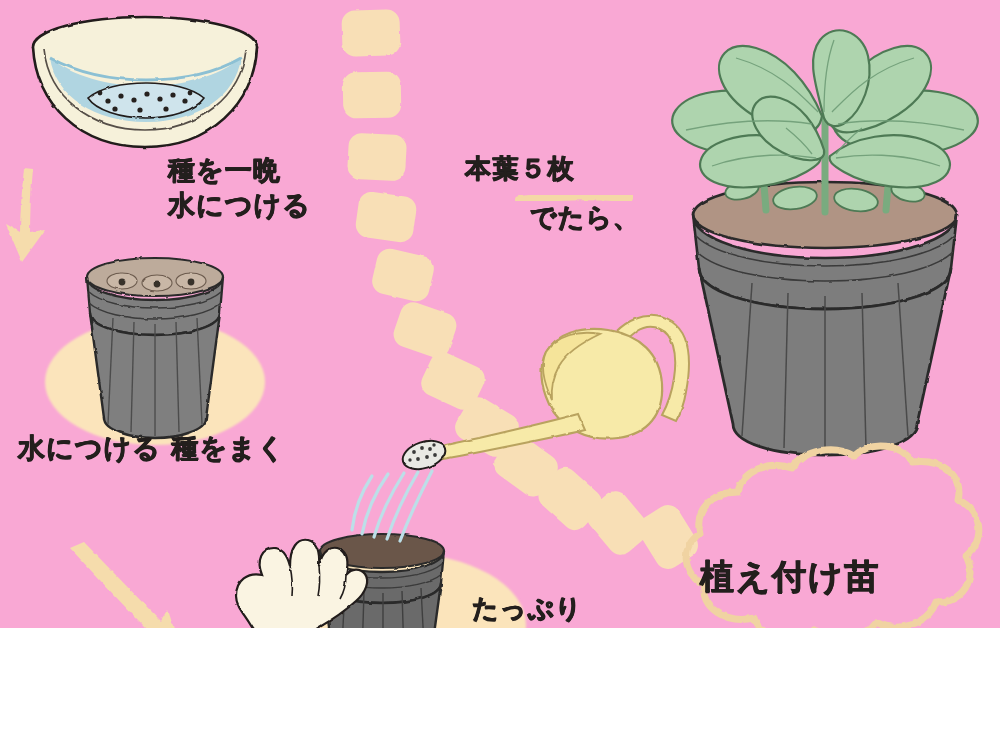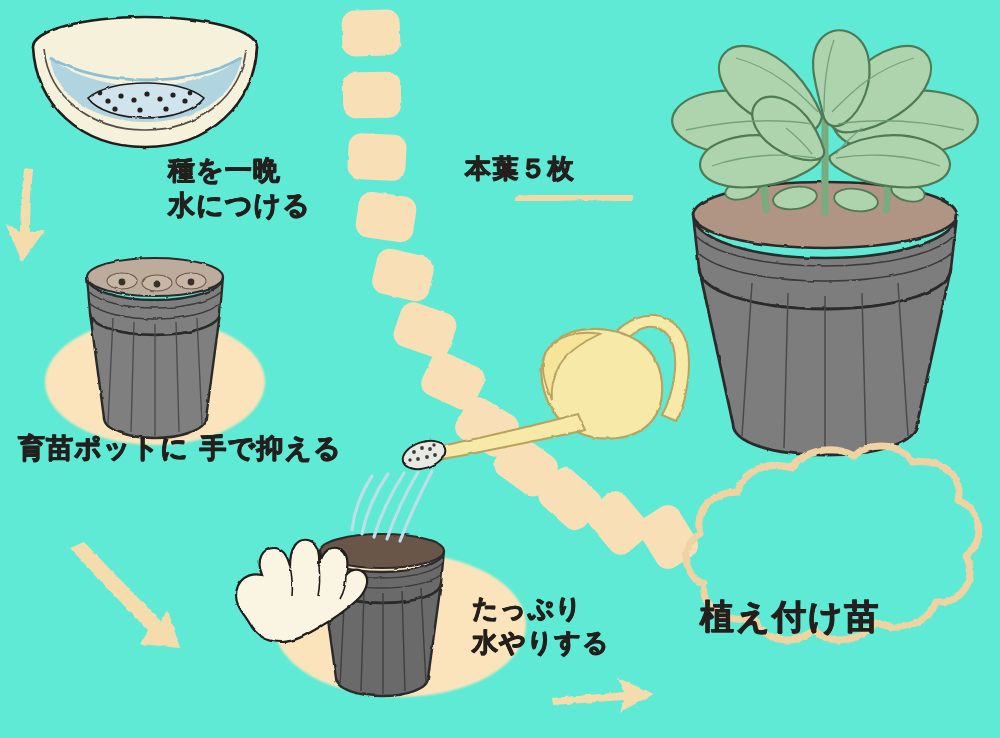--- a/index.html
+++ b/index.html
@@ -3,22 +3,22 @@
 <meta charset="utf-8">
 <style>
   html, body {
     margin: 0;
     padding: 0;
     background: #ffffff;
   }
   #stage {
     position: relative;
     width: 1000px;
-    height: 738px;
-    background: #5eead4;
+    height: 628px;
+    background: #f9a8d4;
     overflow: hidden;
     font-family: "DejaVu Sans", sans-serif;
   }
   .layer {
     position: absolute;
     left: 0;
     top: 0;
     width: 1000px;
     height: 738px;
   }
@@ -31,21 +31,21 @@
     white-space: pre;
     letter-spacing: 0.04em;
     text-shadow: 0.6px 0 0 #231f1d, -0.6px 0 0 #231f1d, 0 0.5px 0 #231f1d;
   }
   #cap-soak   { left: 168px; top: 152px; font-size: 27px; }
   #cap-sow    { left: 18px;  top: 430px; font-size: 27px; }
   #cap-cover  { left: 152px; top: 602px; font-size: 25px; line-height: 1.26; }
   #cap-water  { left: 472px; top: 592px; font-size: 26px; }
   #cap-leaves { left: 465px; top: 152px; font-size: 26px; letter-spacing: 0.06em; }
   #cap-then   { left: 530px; top: 201px; font-size: 26px; }
-  #cap-done   { left: 700px; top: 554px; font-size: 34px; line-height: 1.35; letter-spacing: 0.05em; margin-top: 40px; }
+  #cap-done   { left: 700px; top: 554px; font-size: 34px; line-height: 1.35; letter-spacing: 0.05em; }
   #cap-done .l2 { display: block; padding-left: 24px; }
 </style>
 </head>
 <body>
 
 <div id="stage">
 
   <svg class="layer" viewBox="0 0 1000 738">
     <defs>
       <filter id="rough" x="-20%" y="-20%" width="140%" height="140%">
@@ -331,24 +331,25 @@
     </g>
 
     <g filter="url(#rough2)">
       <path d="M519 200 C556 196 594 195 629 198" stroke="#f4d8a6" stroke-width="8" fill="none" stroke-linecap="round"></path>
     </g>
   </svg>
 
   <div class="cap" id="cap-soak">種を一晩
 水につける</div>
 
-  <div class="cap" id="cap-sow">育苗ポットに 手で抑える</div>
+  <div class="cap" id="cap-sow">水につける 種をまく</div>
 
 
   <div class="cap" id="cap-water">たっぷり
 水やりする</div>
 
   <div class="cap" id="cap-leaves">本葉５枚</div>
 
+  <div class="cap" id="cap-then">でたら、</div>
 
   <div class="cap" id="cap-done"><span class="l1">植え付け苗</span></div>
 
 </div>
 
 </body></html>

